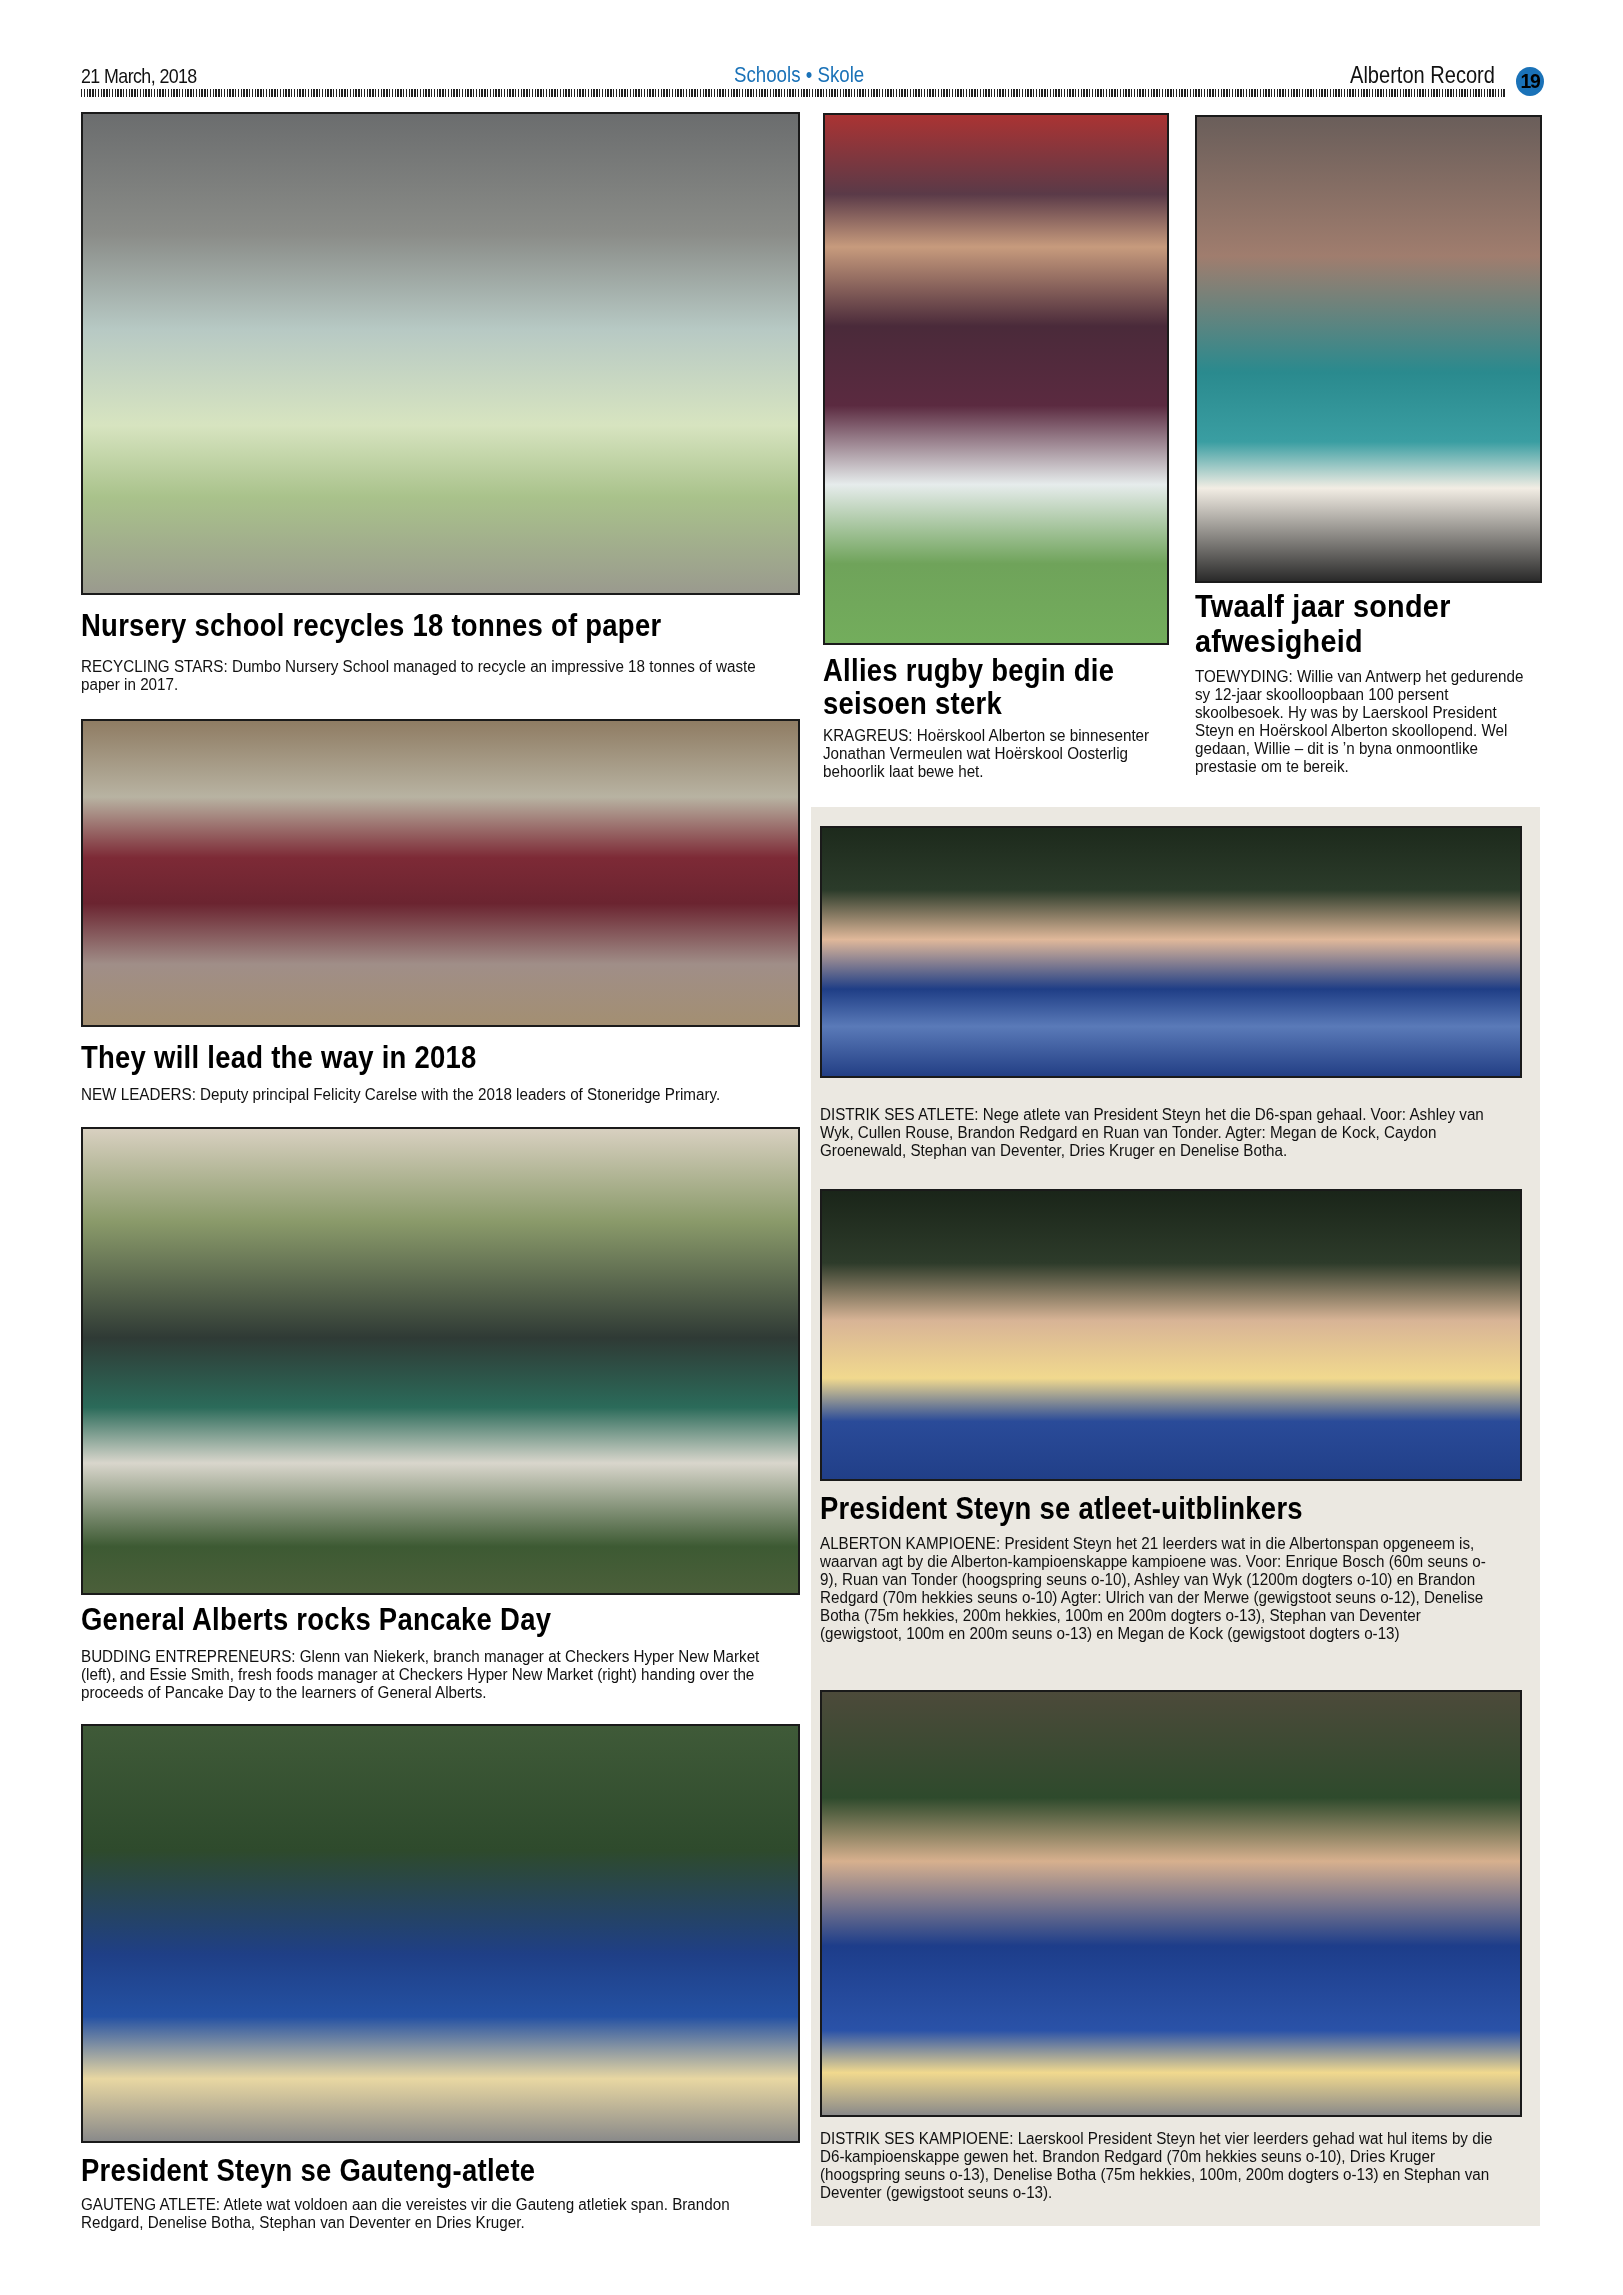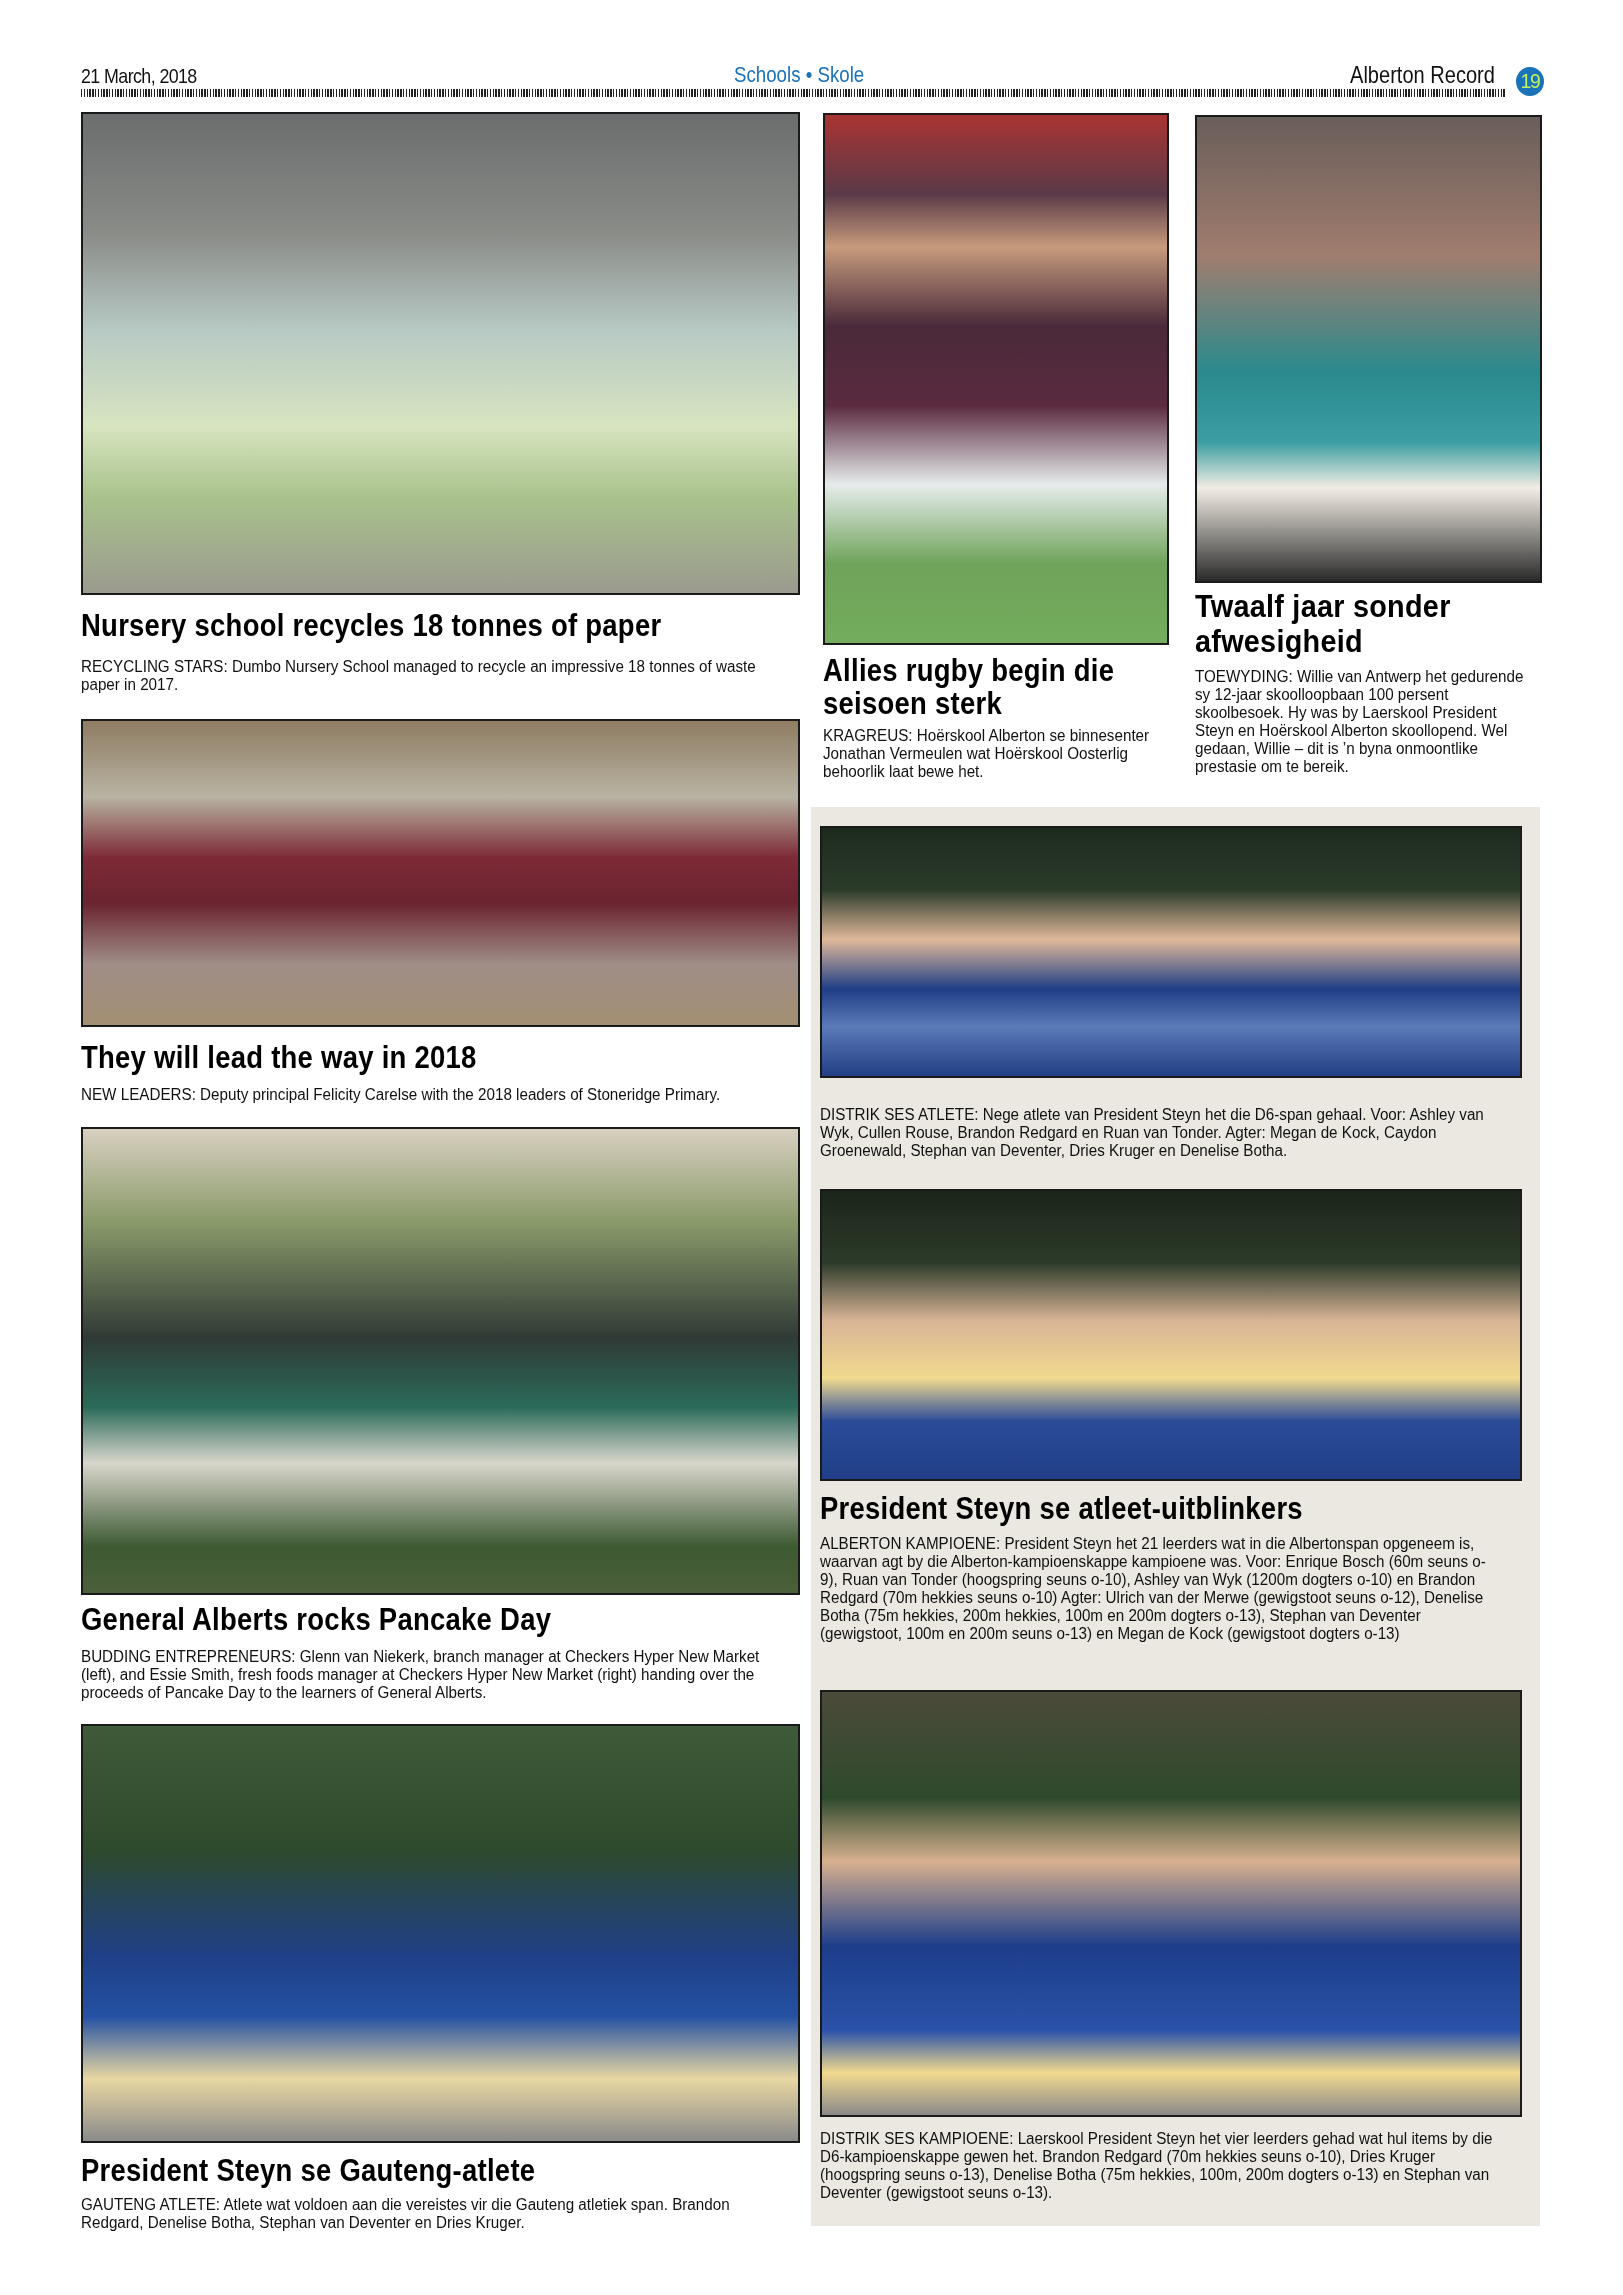--- a/index.html
+++ b/index.html
@@ -3,22 +3,22 @@
 <meta charset="utf-8">
 <style>
   html,body{margin:0;padding:0;background:#ffffff;}
   body{width:1624px;height:2295px;position:relative;overflow:hidden;font-family:"Liberation Sans",sans-serif;color:#111;}
   .abs{position:absolute;}
   .hdr-date{left:81px;top:64px;font-size:21px;letter-spacing:-0.7px;transform:scaleX(0.85);transform-origin:left top;}
   .hdr-section{left:734px;top:62px;font-size:22px;color:#1a72b8;transform:scaleX(0.85);transform-origin:left top;}
   .hdr-paper{left:1350px;top:62px;font-size:23.6px;transform:scaleX(0.85);transform-origin:left top;}
   .hdr-rule{left:81px;top:89px;width:1424px;height:8.3px;
     background:repeating-linear-gradient(90deg,#222 0 1.4px,#fff 1.4px 2.8px);}
-  .hdr-num{left:1516px;top:67px;width:28px;height:29px;border-radius:50%;background:#1a72b8;color:#bef264;
-    font-weight:normal;font-size:19.4px;display:flex;align-items:center;justify-content:center;letter-spacing:-1.4px;}
+  .hdr-num{left:1516px;top:67px;width:28px;height:29px;border-radius:50%;background:#1a72b8;color:#000000;
+    font-weight:bold;font-size:19.4px;display:flex;align-items:center;justify-content:center;letter-spacing:-1.4px;}
   .photo{position:absolute;border:2.1px solid #1a1a1a;box-sizing:border-box;overflow:hidden;}
   .headline{position:absolute;font-family:"Liberation Sans",sans-serif;font-weight:bold;color:#000;
     font-size:30.5px;line-height:33px;transform:scaleX(0.9);transform-origin:left top;letter-spacing:0.3px;}
   .headline.wide{font-size:32px;line-height:35px;}
   .caption{position:absolute;font-size:16px;line-height:18px;color:#111;transform:scaleX(0.95);transform-origin:left top;}
   .shade{position:absolute;left:811px;top:807px;width:729px;height:1419px;background:#ebe8e1;}
   
   .p-nursery{background:linear-gradient(180deg,#6b6d6e 0%,#8a8c88 25%,#b7c9c4 45%,#d7e4c0 65%,#a9c28b 80%,#9a9a8e 100%);}
   .p-leaders{background:linear-gradient(180deg,#8f7c63 0%,#b8b3a2 25%,#7d2a36 45%,#6b2430 60%,#a08e88 80%,#a38f72 100%);}
   .p-pancake{background:linear-gradient(180deg,#d8d0c0 0%,#8a9a6a 20%,#2f3a35 45%,#2b6b5a 60%,#d9d6cc 72%,#3d5a33 90%,#4b5f3a 100%);}

